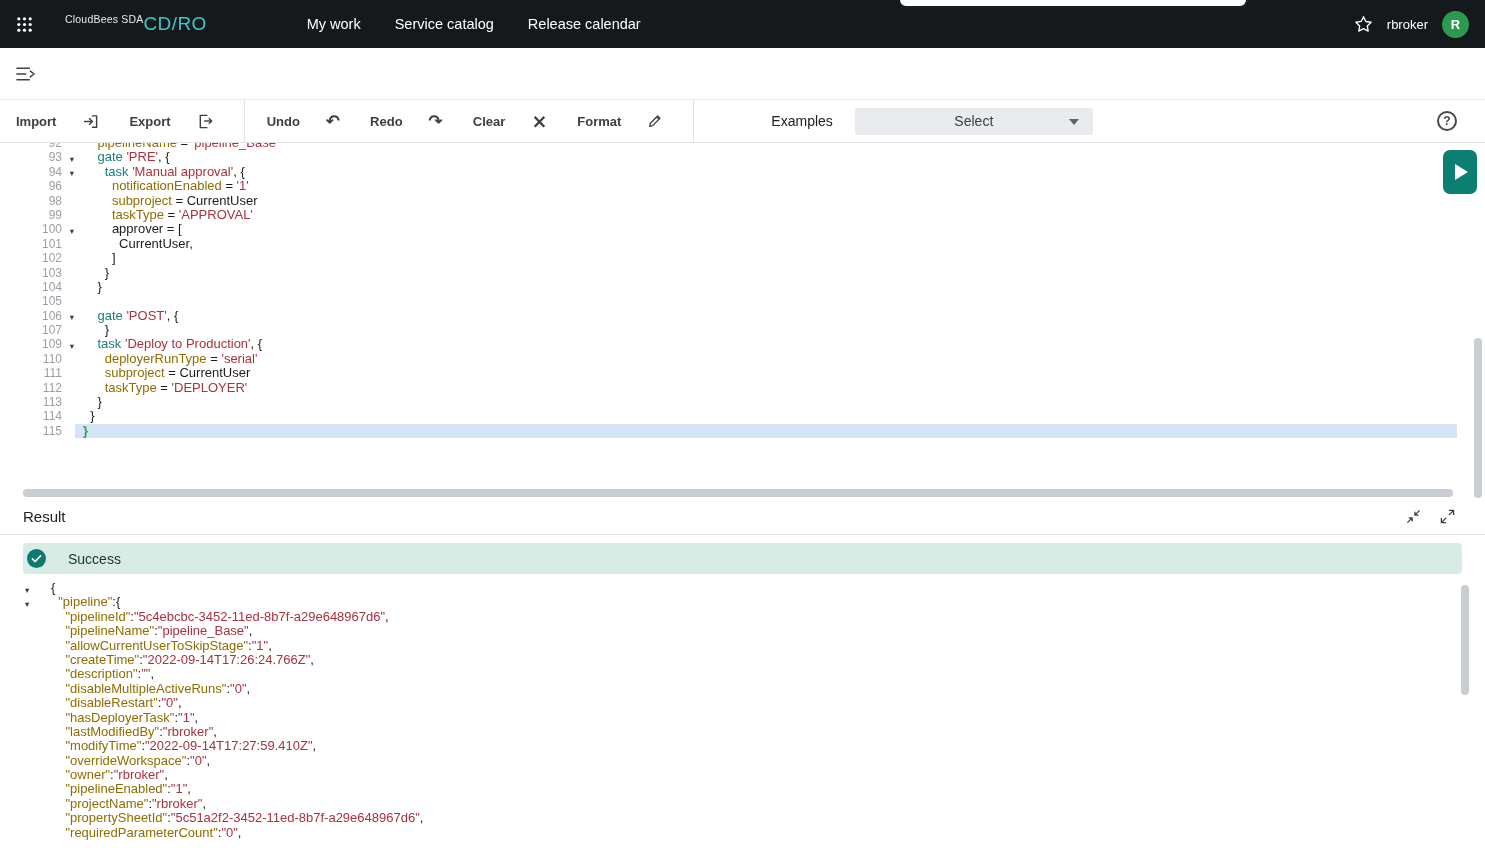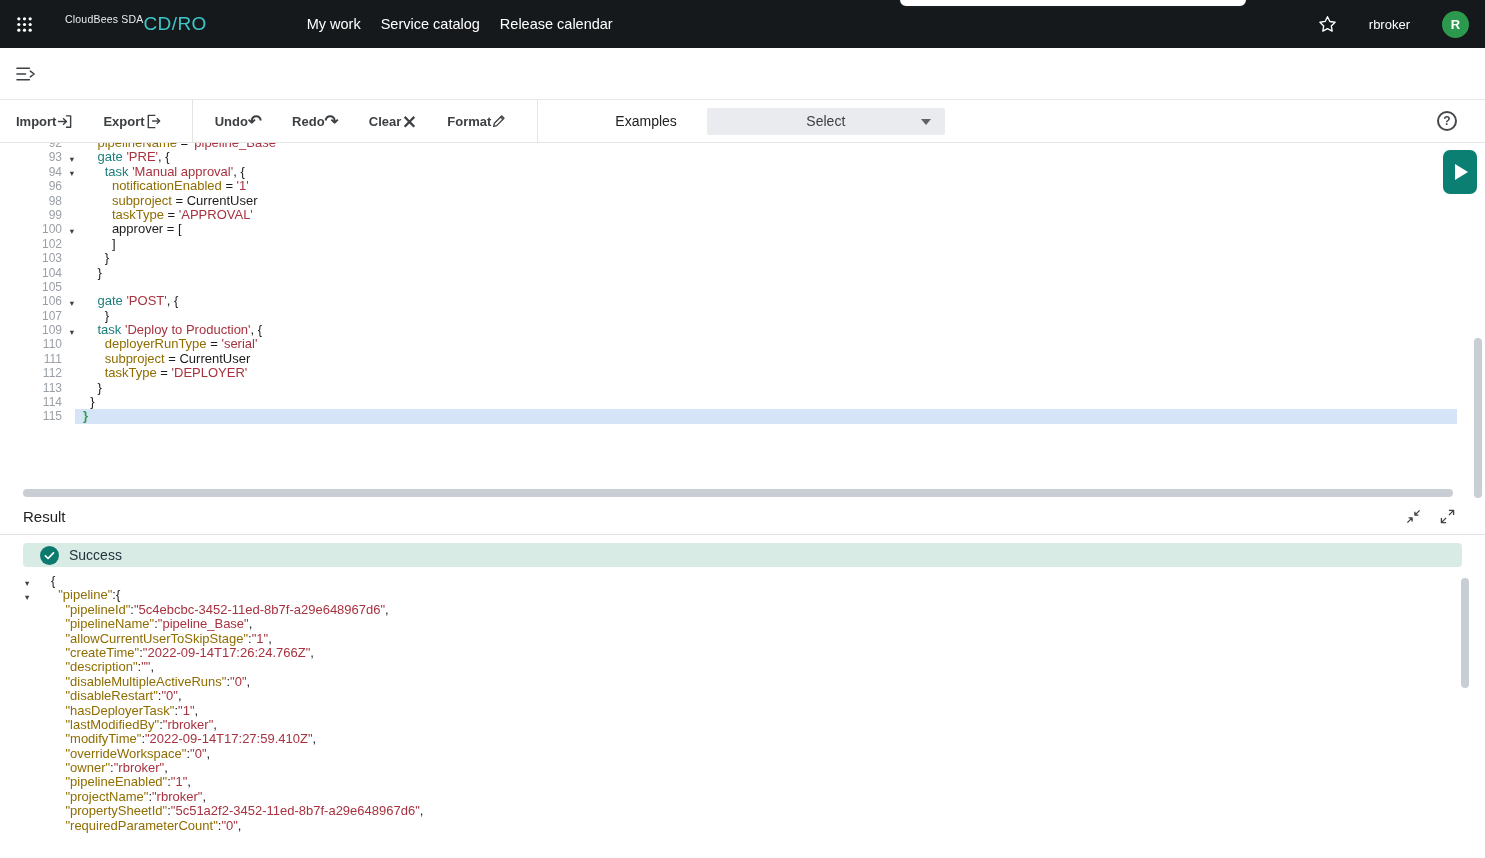--- a/index.html
+++ b/index.html
@@ -14,47 +14,47 @@
     font-family:"Liberation Sans",sans-serif;color:#202124}
   svg{display:block}
 
   
   .topnav{position:relative;height:48px;background:var(--nav-bg);display:flex;
     align-items:center;padding:0 16px;color:#fff}
   .apps-btn{margin-right:32px;cursor:pointer}
   .brand{display:flex;line-height:1.05;cursor:pointer}
   .brand-small{font-size:10.5px;color:#e8eaed;letter-spacing:.2px}
   .brand-big{font-size:19px;color:var(--brand-teal);font-weight:500;letter-spacing:.4px}
-  .nav-items{display:flex;gap:20px;margin-left:100px;font-size:14.5px}
+  .nav-items{display:flex;gap:34px;margin-left:100px;font-size:14.5px}
   .nav-item{cursor:pointer;white-space:nowrap}
   .search-box{position:absolute;left:898px;top:-20px;width:350px;height:28px;
     background:#fff;border:2px solid #191c1e;border-radius:8px;outline:none;
     padding:0 10px;font-size:13px;color:#202124}
-  .nav-right{margin-left:auto;display:flex;align-items:center;gap:32px}
+  .nav-right{margin-left:auto;display:flex;align-items:center;gap:14px}
   .star{cursor:pointer}
   .username{font-size:13px;cursor:pointer}
   .avatar{width:27px;height:27px;border-radius:50%;background:var(--avatar-green);
     display:flex;align-items:center;justify-content:center;font-size:13px;
     font-weight:700;color:#fff;cursor:pointer}
 
   
   .subbar{height:52px;border-bottom:1px solid #e7e7e7;display:flex;
     align-items:center;padding:0 16px}
   .panel-toggle{cursor:pointer}
 
   
   .toolbar{height:43px;border-bottom:1px solid #e4e4e4;display:flex;
     align-items:center;padding-left:16px}
-  .tbtn{display:flex;align-items:center;gap:0;font-size:13px;font-weight:600;
+  .tbtn{display:flex;align-items:center;gap:26px;font-size:13px;font-weight:600;
     color:#3c4043;margin-right:30px;cursor:pointer;white-space:nowrap}
   .tglyph{font-family:"DejaVu Sans",sans-serif;font-size:17px;line-height:1;
     color:#3c4043;font-weight:700}
   .tsep{width:1px;align-self:stretch;background:#e4e4e4;margin-right:22px}
   .examples-label{font-size:14px;color:#202124;margin-left:55px}
-  .select-box{position:relative;margin-left:30px;width:238px;height:27px;
+  .select-box{position:relative;margin-left:22px;width:238px;height:27px;
     background:#e9ebee;border-radius:2px;display:flex;align-items:center;
     justify-content:center;font-size:14px;color:#3c4043;cursor:pointer}
   .select-box .caret{position:absolute;right:14px;top:11px}
   .help{margin-left:auto;margin-right:28px;width:20px;height:20px;
     border:2px solid #45484c;border-radius:50%;display:flex;align-items:center;
     justify-content:center;font-size:12px;font-weight:700;color:#45484c;cursor:pointer}
 
   
   .editor{position:relative;height:356px;overflow:hidden;padding:0 28px 0 23px}
   .lines{margin-top:-7px}
@@ -82,22 +82,22 @@
   .hthumb{height:100%;width:99%;background:#c9ced4;border-radius:4px;cursor:pointer}
   .vthumb-editor{position:absolute;right:3px;top:195px;width:8px;height:160px;
     background:#c9ced4;border-radius:4px;cursor:pointer}
 
   
   .result-header{height:36px;display:flex;align-items:center;
     padding:0 30px 0 23px;border-bottom:1px solid #e0e2e5}
   .result-title{font-size:15px;color:#202124}
   .rh-icons{margin-left:auto;display:flex;gap:19px}
   .rh-icons span{cursor:pointer}
-  .banner{margin:8px 23px 0;height:24px;background:var(--success-bg);
-    border-radius:4px;display:flex;align-items:center;padding-left:17px;gap:10px}
+  .banner{margin:8px 23px 0;height:31px;background:var(--success-bg);
+    border-radius:4px;display:flex;align-items:center;padding-left:4px;gap:22px}
   .banner-text{font-size:14px;color:#1f3138;font-weight:500}
   .result-body{position:relative;margin:7px 16px 0 23px;height:270px;overflow:hidden}
   .vthumb-result{position:absolute;right:0;top:4px;width:8px;height:110px;
     background:#c9ced4;border-radius:4px;cursor:pointer}
 </style>
 </head>
 <body>
 
 <header class="topnav">
   <span class="apps-btn">
@@ -201,20 +201,21 @@
 
 <div class="editor">
   <div class="lines" id="editor-lines">
       <div class="cl"><span class="gut">92</span><span class="code"><span class="tk-a">    pipelineName</span><span class="tk-p"> = </span><span class="tk-s">'pipeline_Base'</span></span></div>
       <div class="cl"><span class="gut">93<span class="fold">▾</span></span><span class="code"><span class="tk-p">    </span><span class="tk-k">gate</span><span class="tk-p"> </span><span class="tk-s">'PRE'</span><span class="tk-p">, {</span></span></div>
       <div class="cl"><span class="gut">94<span class="fold">▾</span></span><span class="code"><span class="tk-p">      </span><span class="tk-k">task</span><span class="tk-p"> </span><span class="tk-s">'Manual approval'</span><span class="tk-p">, {</span></span></div>
       <div class="cl"><span class="gut">96</span><span class="code"><span class="tk-p">        </span><span class="tk-a">notificationEnabled</span><span class="tk-p"> = </span><span class="tk-s">'1'</span></span></div>
       <div class="cl"><span class="gut">98</span><span class="code"><span class="tk-p">        </span><span class="tk-a">subproject</span><span class="tk-p"> = CurrentUser</span></span></div>
       <div class="cl"><span class="gut">99</span><span class="code"><span class="tk-p">        </span><span class="tk-a">taskType</span><span class="tk-p"> = </span><span class="tk-s">'APPROVAL'</span></span></div>
       <div class="cl"><span class="gut">100<span class="fold">▾</span></span><span class="code"><span class="tk-p">        approver = [</span></span></div>
+      <div class="cl"><span class="gut">101</span><span class="code"><span class="tk-p">          CurrentUser,</span></span></div>
       <div class="cl"><span class="gut">102</span><span class="code"><span class="tk-p">        ]</span></span></div>
       <div class="cl"><span class="gut">103</span><span class="code"><span class="tk-p">      }</span></span></div>
       <div class="cl"><span class="gut">104</span><span class="code"><span class="tk-p">    }</span></span></div>
       <div class="cl"><span class="gut">105</span><span class="code"></span></div>
       <div class="cl"><span class="gut">106<span class="fold">▾</span></span><span class="code"><span class="tk-p">    </span><span class="tk-k">gate</span><span class="tk-p"> </span><span class="tk-s">'POST'</span><span class="tk-p">, {</span></span></div>
       <div class="cl"><span class="gut">107</span><span class="code"><span class="tk-p">      }</span></span></div>
       <div class="cl"><span class="gut">109<span class="fold">▾</span></span><span class="code"><span class="tk-p">    </span><span class="tk-k">task</span><span class="tk-p"> </span><span class="tk-s">'Deploy to Production'</span><span class="tk-p">, {</span></span></div>
       <div class="cl"><span class="gut">110</span><span class="code"><span class="tk-p">      </span><span class="tk-a">deployerRunType</span><span class="tk-p"> = </span><span class="tk-s">'serial'</span></span></div>
       <div class="cl"><span class="gut">111</span><span class="code"><span class="tk-p">      </span><span class="tk-a">subproject</span><span class="tk-p"> = CurrentUser</span></span></div>
       <div class="cl"><span class="gut">112</span><span class="code"><span class="tk-p">      </span><span class="tk-a">taskType</span><span class="tk-p"> = </span><span class="tk-s">'DEPLOYER'</span></span></div>

